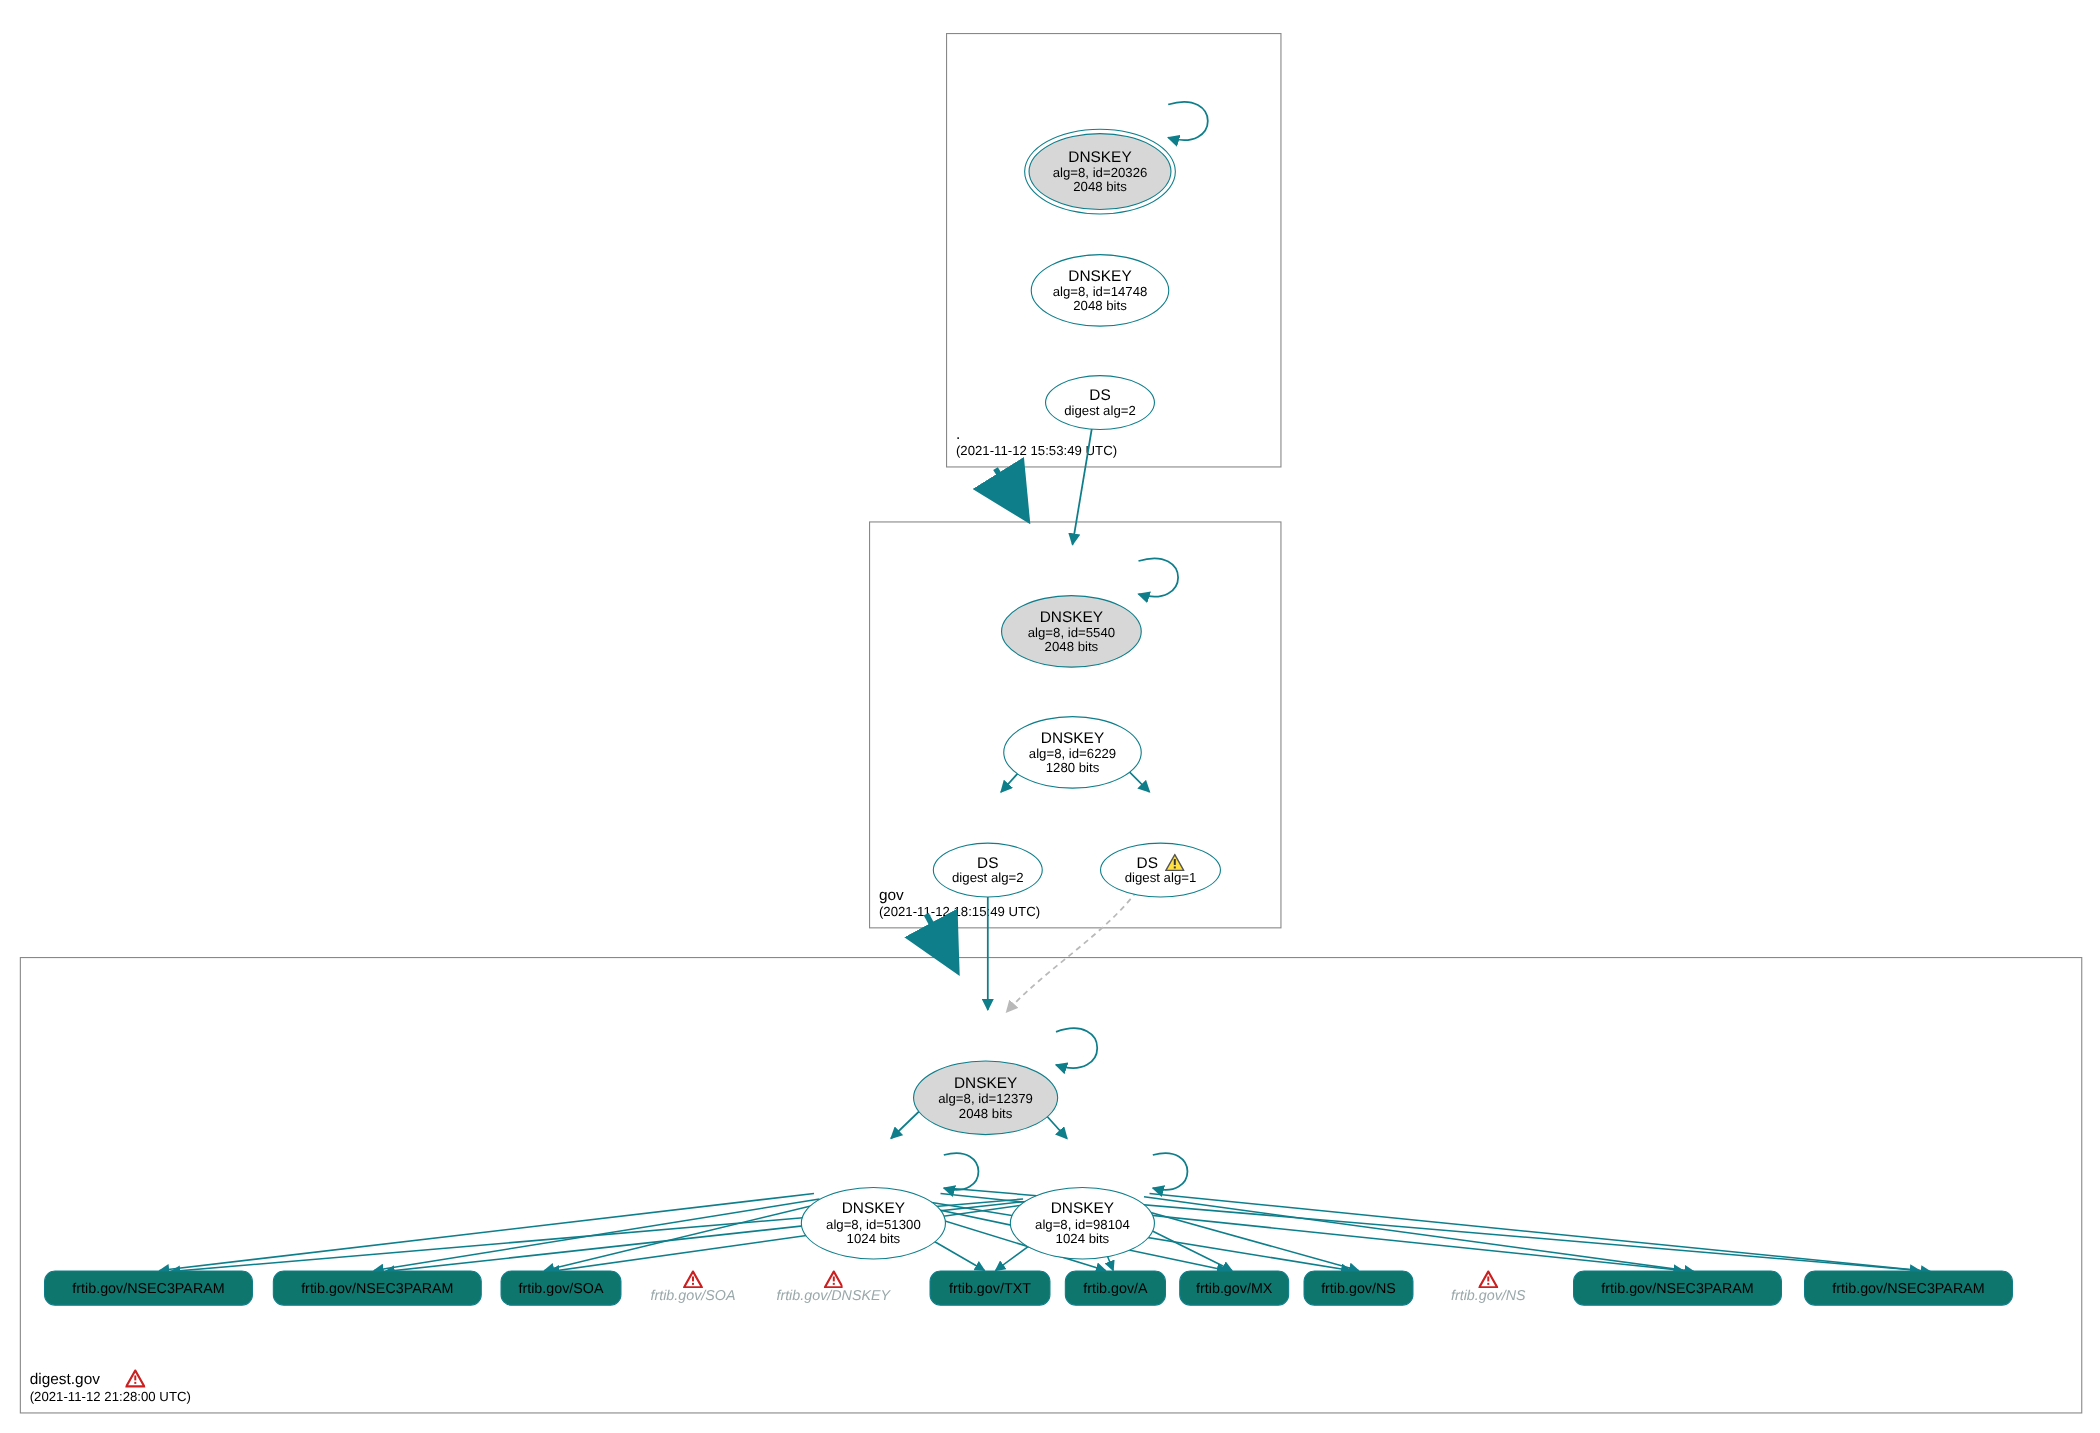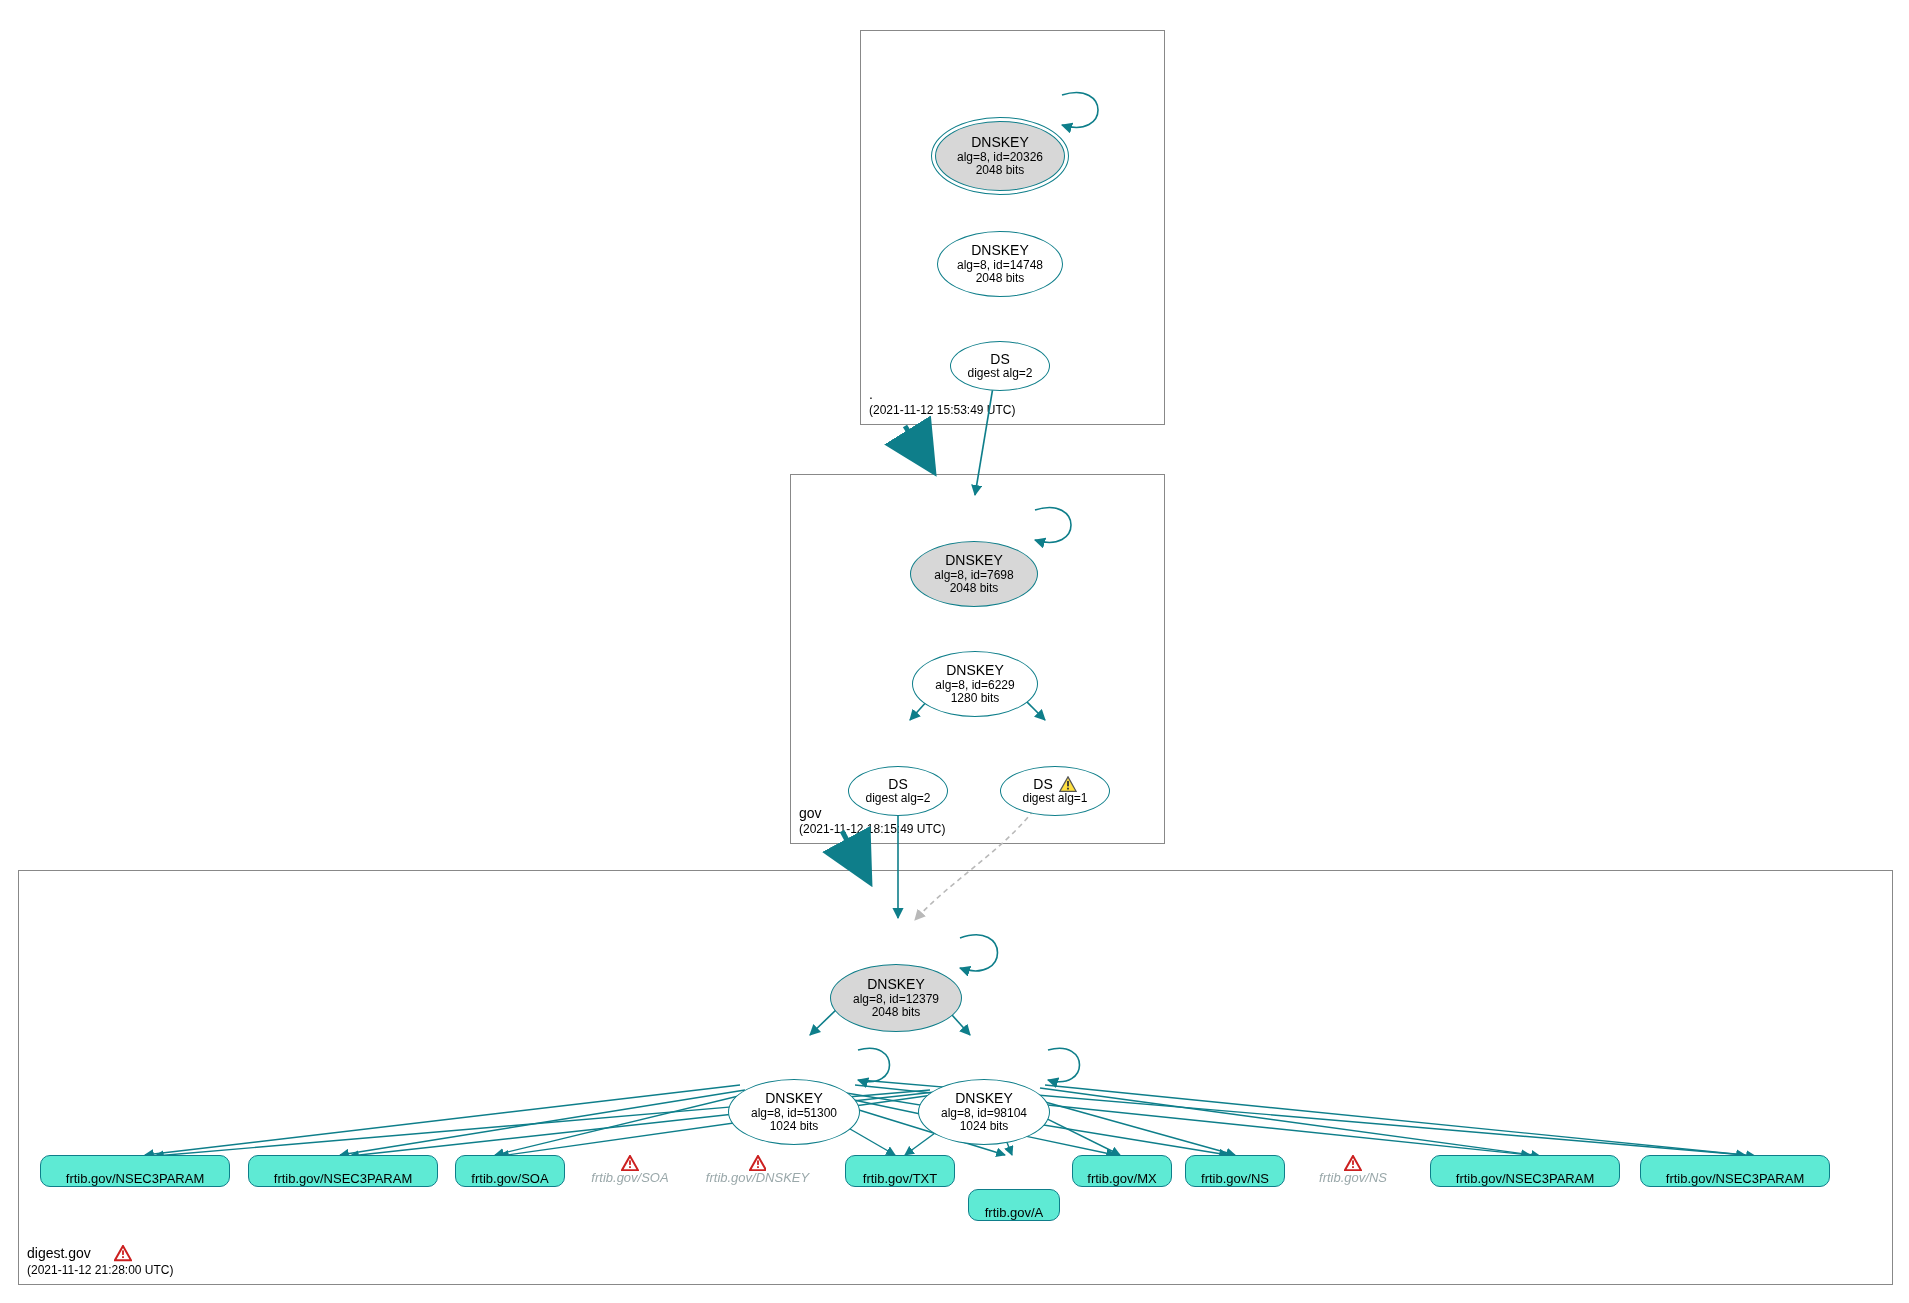--- a/index.html
+++ b/index.html
@@ -65,24 +65,23 @@
     content: "";
     position: absolute;
     left: -5px; right: -5px; top: -5px; bottom: -5px;
     border: 1.5px solid #0e7e8a;
     border-radius: 50%;
     pointer-events: none;
   }
   .rrbox {
     border: 1.5px solid #0e7e8a;
     border-radius: 10px;
-    background: #5eead4;
+    background: #0f766e;
     font-size: 13px;
     padding: 0 8px;
-    justify-content: flex-end;
   }
   .phantom {
     color: #9aa8aa;
     font-style: italic;
     border: none;
     background: transparent;
     font-size: 13px;
   }
   .ds-with-icon {
     display: flex;
@@ -231,21 +230,21 @@
     <div class="sub">alg=8, id=14748</div>
     <div class="sub">2048 bits</div>
   </div>
   <div class="node ellipse" style="left:950px; top:295px; width:100px; height:50px;">
     <div class="title">DS</div>
     <div class="sub">digest alg=2</div>
   </div>
 
   <div class="node ellipse ksk" style="left:910px; top:495px; width:128px; height:66px;">
     <div class="title">DNSKEY</div>
-    <div class="sub">alg=8, id=7698</div>
+    <div class="sub">alg=8, id=5540</div>
     <div class="sub">2048 bits</div>
   </div>
   <div class="node ellipse" style="left:912px; top:605px; width:126px; height:66px;">
     <div class="title">DNSKEY</div>
     <div class="sub">alg=8, id=6229</div>
     <div class="sub">1280 bits</div>
   </div>
   <div class="node ellipse" style="left:848px; top:720px; width:100px; height:50px;">
     <div class="title">DS</div>
     <div class="sub">digest alg=2</div>
@@ -307,21 +306,21 @@
           <rect x="9" y="6" width="2" height="5" fill="#cc2020"></rect>
           <rect x="9" y="12.5" width="2" height="2" fill="#cc2020"></rect>
         </svg>
      </span>
      <span>frtib.gov/DNSKEY</span>
   </div>
 
   <div class="node rrbox" style="left:845px; top:1155px; width:110px; height:32px;">
       <span>frtib.gov/TXT</span>
     </div>
-  <div class="node rrbox" style="left:968px; top:1155px; width:92px;  height:32px;margin-top:34px;">
+  <div class="node rrbox" style="left:968px; top:1155px; width:92px;  height:32px;">
       <span>frtib.gov/A</span>
     </div>
   <div class="node rrbox" style="left:1072px;top:1155px; width:100px; height:32px;">
       <span>frtib.gov/MX</span>
     </div>
   <div class="node rrbox" style="left:1185px;top:1155px; width:100px; height:32px;">
       <span>frtib.gov/NS</span>
     </div>
 
   <div class="node phantom" style="left:1298px; top:1150px; width:110px; height:40px;">

